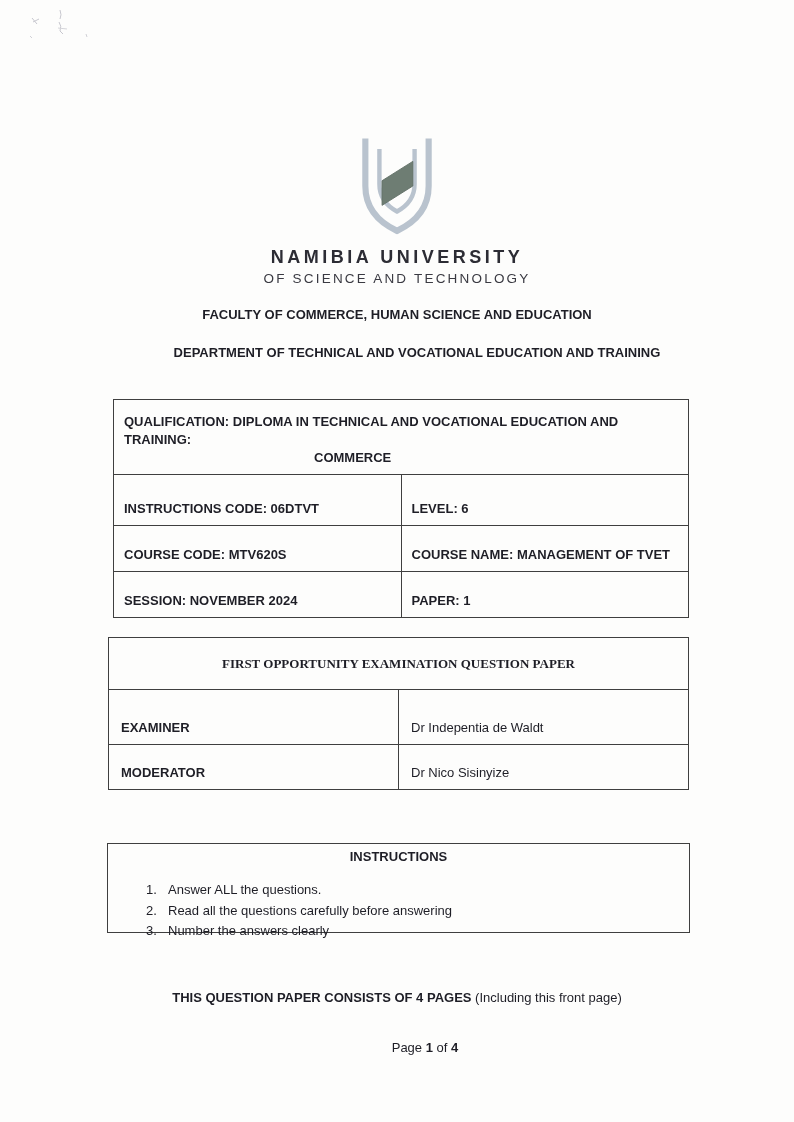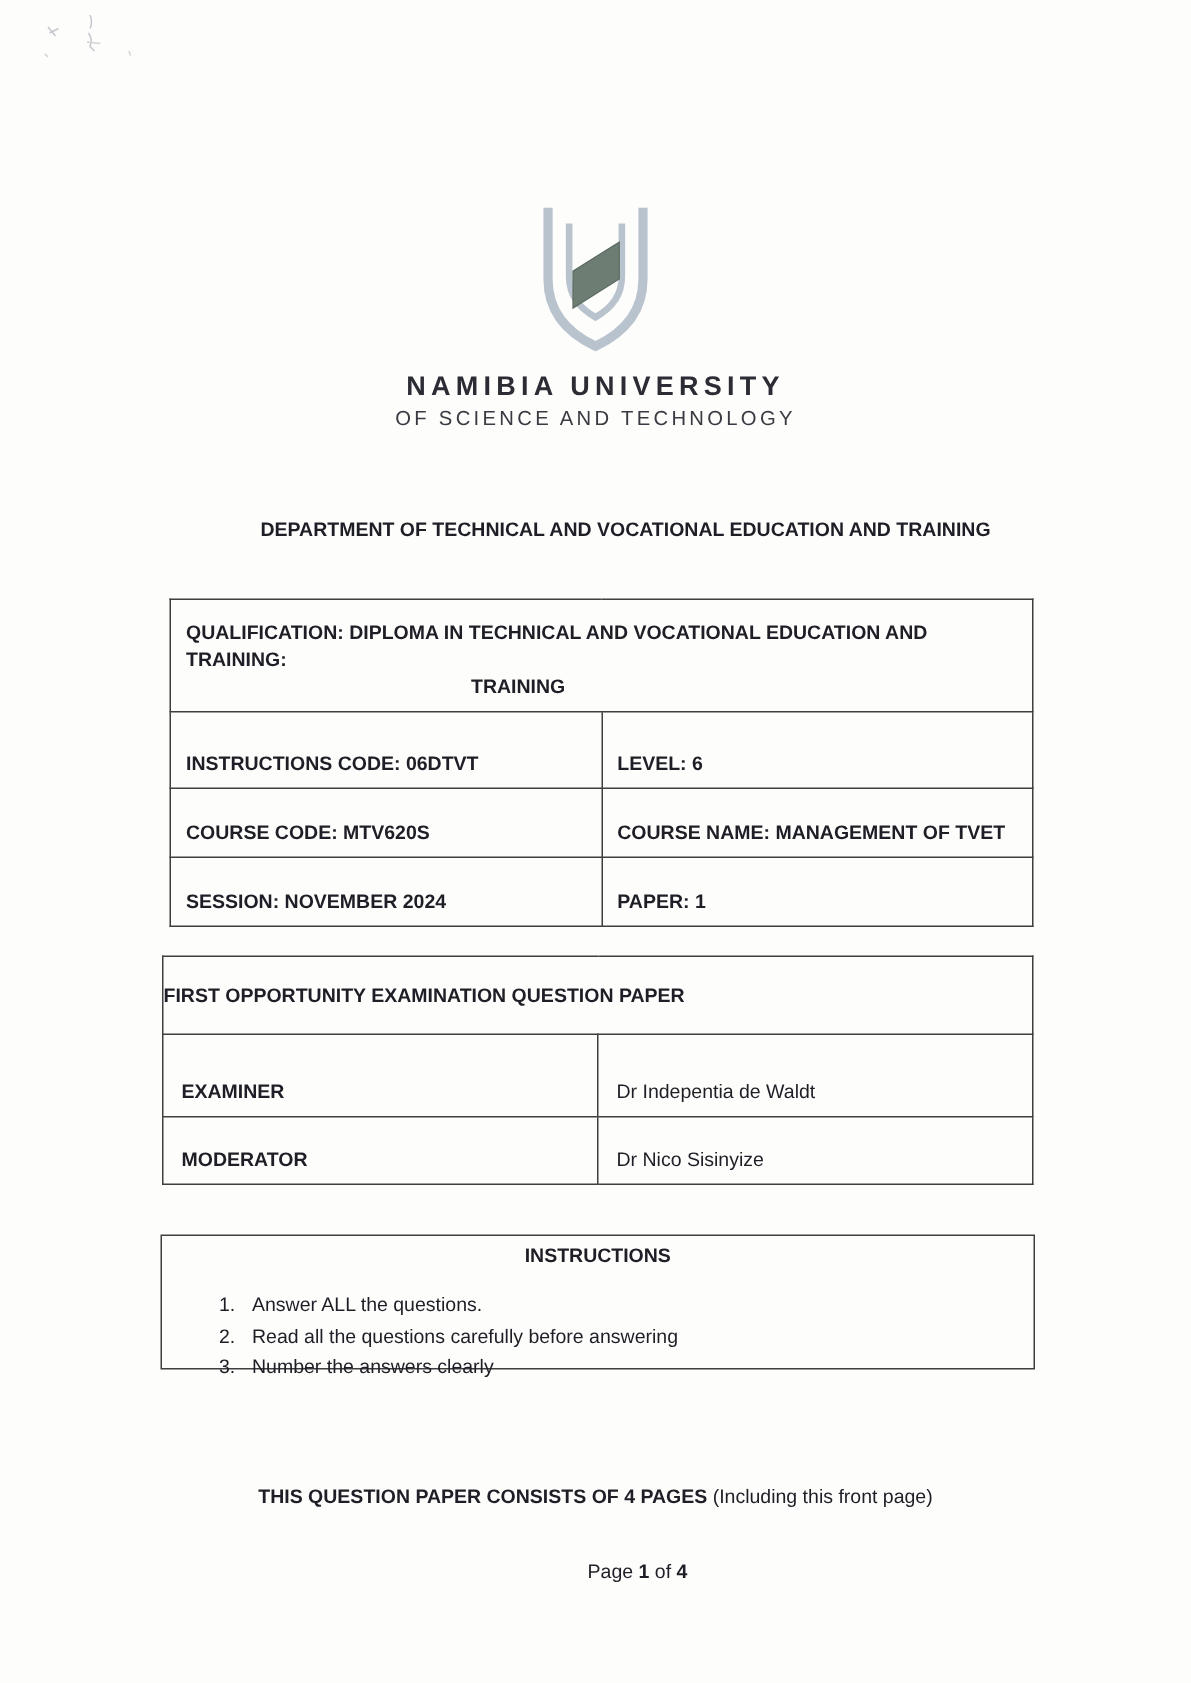--- a/index.html
+++ b/index.html
@@ -39,32 +39,32 @@
   
   .course-table{position:absolute;left:113px;top:399px;width:576px;table-layout:fixed;}
   .course-table td{padding:0 0 9px 10px;}
   .course-table .qual-cell{padding-top:13px;padding-bottom:7px;line-height:18px;}
   .qual-line2{padding-left:190px;}
   .col-left{width:286px;}
 
   
   .exam-table{position:absolute;left:108px;top:637px;width:581px;table-layout:fixed;}
   .exam-table .title-cell{
-    vertical-align:middle;
-    height:51px;padding:0;font-size:13px;
+    text-align:center;vertical-align:middle;
+    height:51px;padding:0;font-size:13px;font-family:Liberation Serif, serif;
   }
   .exam-table td{padding:0 0 9px 12px;}
   .exam-table .role-col{width:108px;margin-left:38px;}
   .exam-table .name-cell{font-weight:normal;}
   .row-examiner td{height:45px;}
   .row-moderator td{height:35px;}
 
   
   .instructions-box{
-    position:absolute;left:107px;top:823px;width:583px;height:90px;
+    position:absolute;left:107px;top:843px;width:583px;height:90px;
     border:1.5px solid #3f3f3f;box-sizing:border-box;
   }
   .instructions-title{text-align:center;font-weight:bold;font-size:13px;margin-top:5px;}
   .instructions-list{margin:16px 0 0 38px;font-size:13px;font-weight:normal;}
   .instr-item{display:flex;line-height:20.5px;}
   .instr-num{width:22px;flex:0 0 22px;}
 
   
   .consists-line{position:absolute;top:990px;left:0;width:100%;text-align:center;font-size:13px;}
   .consists-bold{font-weight:bold;}
@@ -89,28 +89,29 @@
       <path d="M14,4 V58 Q14,92 50,109 Q86,92 86,58 V4" fill="none" stroke="#b9c3ce" stroke-width="7"></path>
 
       <path d="M30,16 V56 Q30,76 50,87 Q70,76 70,56 V16" fill="none" stroke="#b9c3ce" stroke-width="5"></path>
 
       <polygon points="33,80 33,52 68,30 68,58" fill="#6e7d73" stroke="#5d6c63" stroke-width="1"></polygon>
     </svg>
     <div class="uni-name">NAMIBIA UNIVERSITY</div>
     <div class="uni-sub">OF SCIENCE AND TECHNOLOGY</div>
   </div>
 
+  <div class="center-line faculty-line">FACULTY OF COMMERCE, HUMAN SCIENCE AND EDUCATION</div>
   <div class="center-line dept-line">DEPARTMENT OF TECHNICAL AND VOCATIONAL EDUCATION AND TRAINING</div>
 
   <table class="course-table">
     <tbody>
         <tr>
       <td colspan="2" class="qual-cell">
         <div>QUALIFICATION: DIPLOMA IN TECHNICAL AND VOCATIONAL EDUCATION AND TRAINING:</div>
-        <div class="qual-line2">TRAINING</div>
+        <div class="qual-line2">COMMERCE</div>
       </td>
     </tr>
     <tr>
       <td class="col-left" style="height:41px">INSTRUCTIONS CODE:  06DTVT</td>
       <td>LEVEL: 6</td>
     </tr>
     <tr>
       <td style="height:36px">COURSE CODE:  MTV620S</td>
       <td>COURSE NAME: MANAGEMENT OF TVET</td>
     </tr>

